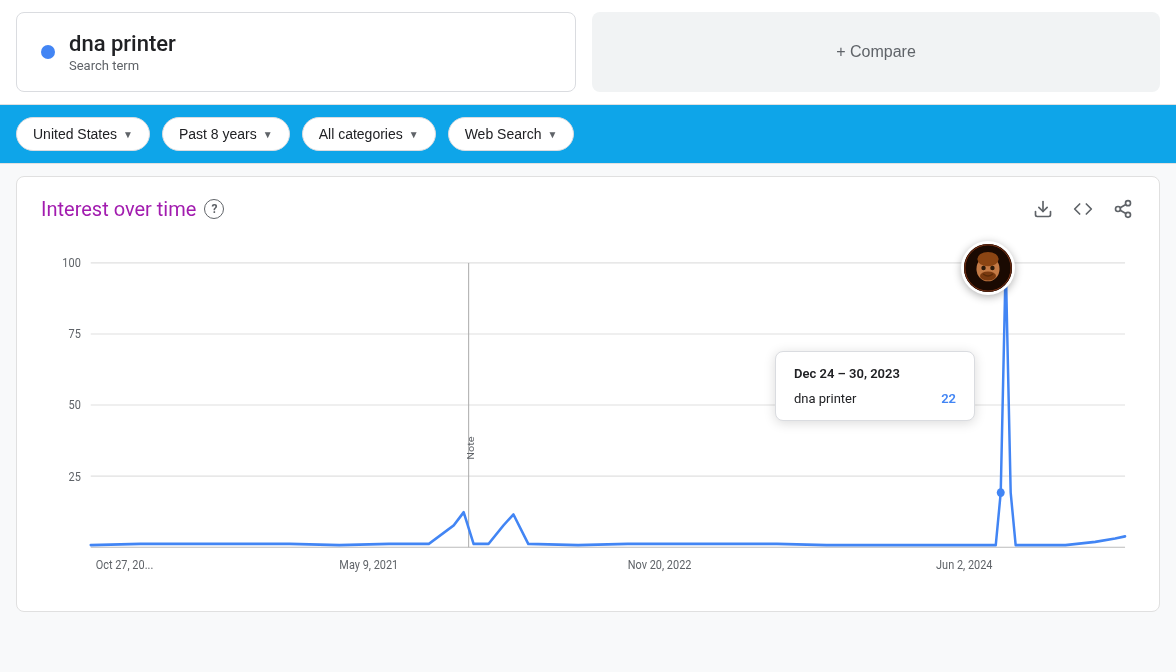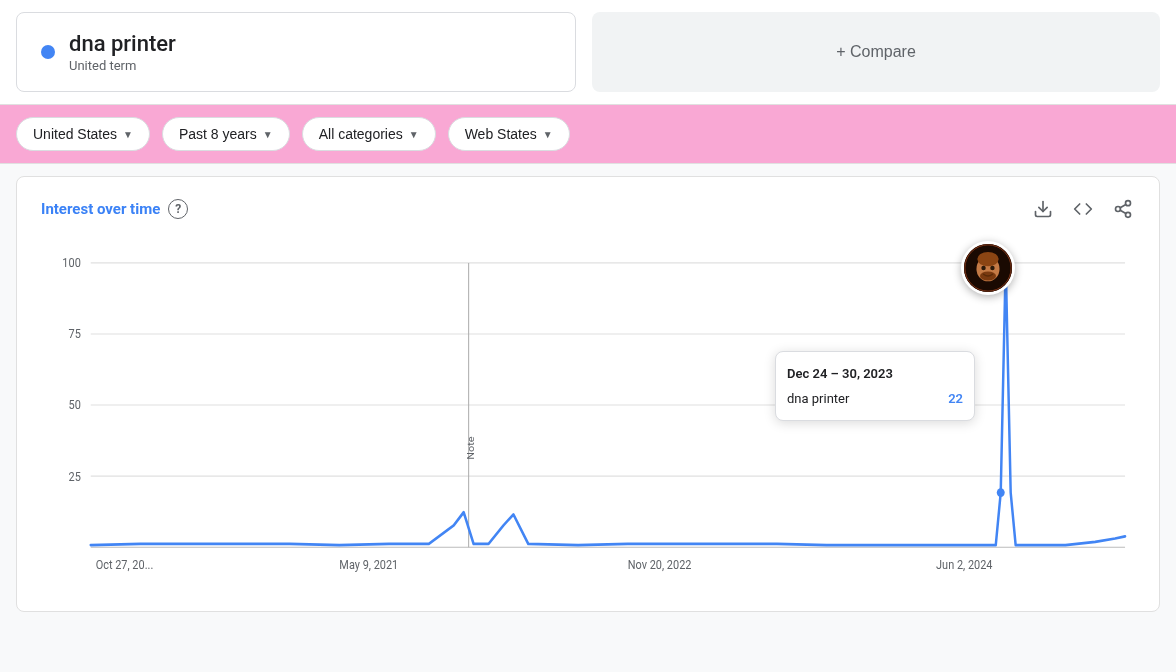--- a/index.html
+++ b/index.html
@@ -65,21 +65,21 @@
       gap: 8px;
       border: none;
       padding: 18px 24px;
     }
 
     .filter-bar {
       display: flex;
       align-items: center;
       gap: 12px;
       padding: 12px 16px;
-      background: #f9a8d4;
+      background: #0ea5e9;
       border-bottom: 1px solid #e0e0e0;
     }
 
     .filter-btn {
       display: flex;
       align-items: center;
       gap: 6px;
       border: 1px solid #dadce0;
       border-radius: 24px;
       padding: 8px 16px;
@@ -110,23 +110,23 @@
       margin-bottom: 20px;
     }
 
     .chart-title-group {
       display: flex;
       align-items: center;
       gap: 8px;
     }
 
     .chart-title {
-      font-size: 15px;
-      font-weight: 700;
-      color: #3b82f6;
+      font-size: 20px;
+      font-weight: 400;
+      color: #a21caf;
     }
 
     .info-icon {
       width: 20px;
       height: 20px;
       border-radius: 50%;
       border: 1.5px solid #5f6368;
       display: flex;
       align-items: center;
       justify-content: center;
@@ -190,21 +190,21 @@
       position: relative;
     }
 
     .tooltip-box {
       position: absolute;
       right: 160px;
       top: 110px;
       background: #fff;
       border: 1px solid #dadce0;
       border-radius: 8px;
-      padding: 14px 11px;
+      padding: 14px 18px;
       box-shadow: 0 2px 12px rgba(0,0,0,0.15);
       min-width: 200px;
       z-index: 20;
     }
 
     .tooltip-date {
       font-size: 13px;
       font-weight: 600;
       color: #202124;
       margin-bottom: 10px;
@@ -250,41 +250,41 @@
     }
   </style>
 </head>
 <body>
 
 <div class="top-section">
   <div class="search-term-card">
     <div class="search-term-dot"></div>
     <div class="search-term-text">
       <div class="term-name">dna printer</div>
-      <div class="term-type">United term</div>
+      <div class="term-type">Search term</div>
     </div>
   </div>
   <button class="compare-card">+ Compare</button>
 </div>
 
 <div class="filter-bar">
   <button class="filter-btn">
     <span>United States</span>
     <span class="chevron">▼</span>
   </button>
   <button class="filter-btn">
     <span>Past 8 years</span>
     <span class="chevron">▼</span>
   </button>
   <button class="filter-btn">
     <span>All categories</span>
     <span class="chevron">▼</span>
   </button>
   <button class="filter-btn">
-    <span>Web States</span>
+    <span>Web Search</span>
     <span class="chevron">▼</span>
   </button>
 </div>
 
 <div class="chart-section">
   <div class="chart-header">
     <div class="chart-title-group">
       <span class="chart-title">Interest over time</span>
       <div class="info-icon">?</div>
     </div>

